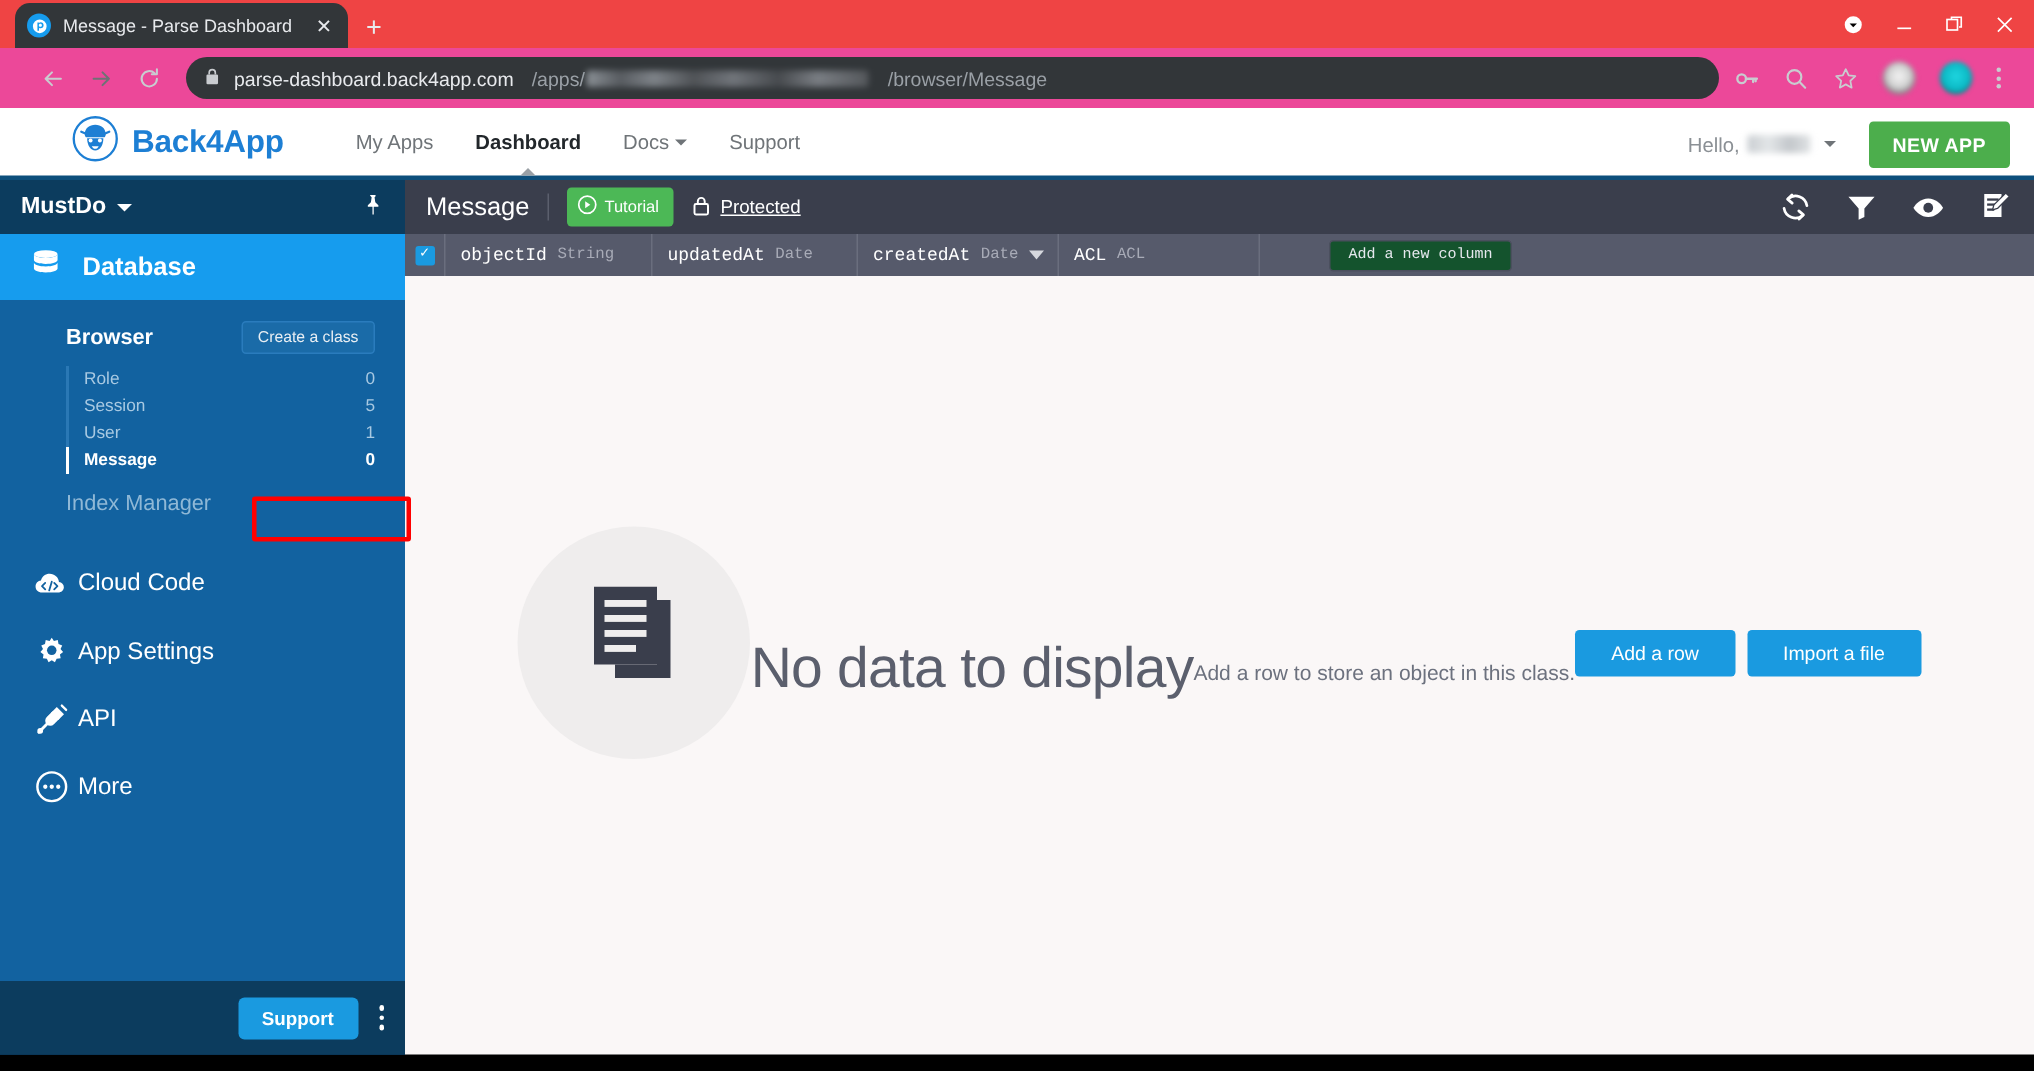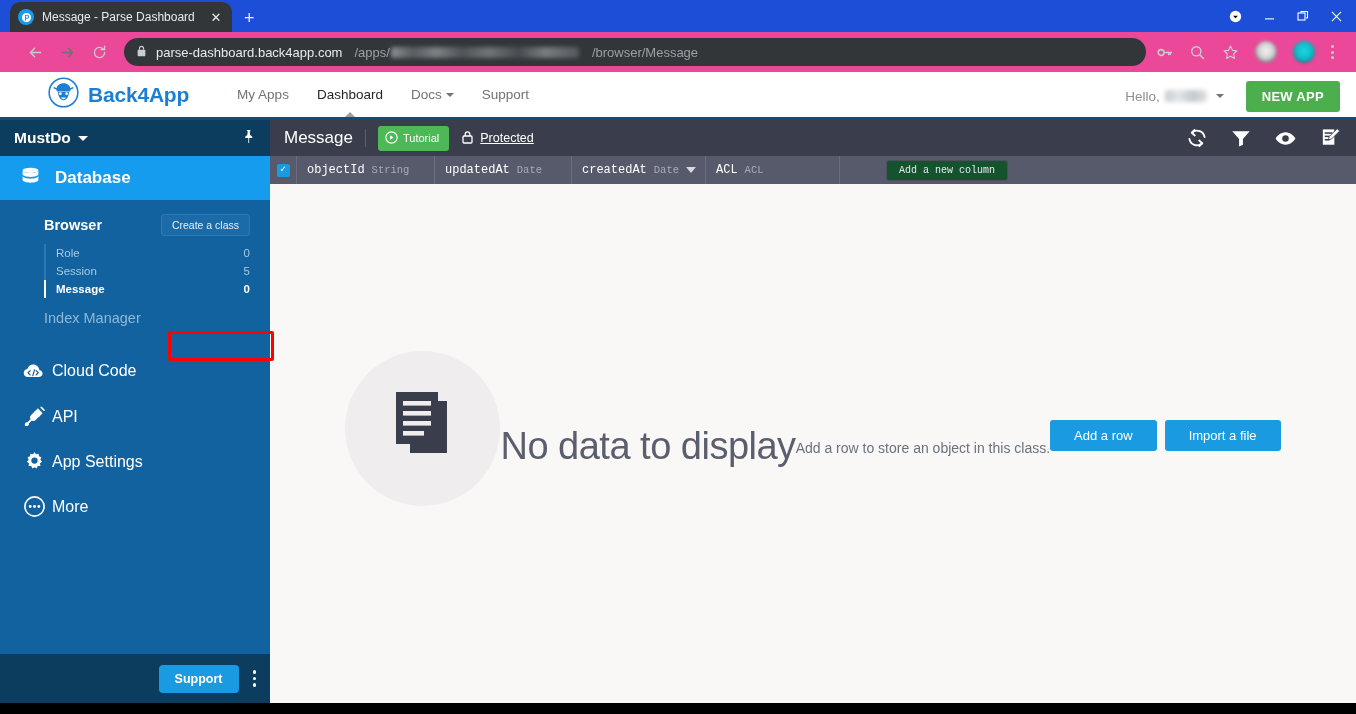--- a/index.html
+++ b/index.html
@@ -4,21 +4,21 @@
 <style>
   * { box-sizing: border-box; margin: 0; padding: 0; }
   html, body {
     width: 1356px; height: 714px;
     overflow: hidden;
     font-family: "Liberation Sans", sans-serif;
     background: #000;
   }
   
   .browser-tabstrip {
-    height: 32px; background: #1d4ed8;
+    height: 32px; background: #ef4444;
     display: flex; align-items: flex-end; position: relative;
   }
   .tab {
     height: 30px; width: 222px; margin-left: 10px;
     background: #323639; border-radius: 10px 10px 0 0;
     display: flex; align-items: center; padding: 0 8px; gap: 8px;
   }
   .tab-favicon {
     width: 16px; height: 16px; border-radius: 50%;
     background: #169CEE; display: flex; align-items: center;
@@ -85,21 +85,21 @@
     height: 48px; background: #ffffff; display: flex; align-items: center;
     border-bottom: 3px solid #0d4f7c; position: relative;
   }
   .brand { display: flex; align-items: center; gap: 9px; margin-left: 48px; }
   .brand-name { font-size: 21px; font-weight: bold; color: #1d7fd4; letter-spacing: -.2px; }
   .mainnav { display: flex; align-items: center; gap: 28px; margin-left: 48px; }
   .mainnav a {
     font-size: 13.5px; color: #6f7478; text-decoration: none; cursor: pointer;
     position: relative; padding: 4px 0;
   }
-  .mainnav a.active { color: #22272b; font-weight: normal; }
+  .mainnav a.active { color: #22272b; font-weight: bold; }
   .mainnav a.active::after {
     content: ""; position: absolute; left: 50%; bottom: -11px; transform: translateX(-50%);
     border-left: 5px solid transparent; border-right: 5px solid transparent;
     border-bottom: 5px solid #9aa0a6;
   }
   .caret-down {
     display: inline-block; margin-left: 4px;
     border-left: 4px solid transparent; border-right: 4px solid transparent;
     border-top: 4px solid #6f7478; vertical-align: middle;
   }
@@ -421,58 +421,62 @@
       </div>
       <div class="class-list">
         <div class="class-item">
           <span>Role</span>
           <span>0</span>
         </div>
         <div class="class-item">
           <span>Session</span>
           <span>5</span>
         </div>
+        <div class="class-item">
+          <span>User</span>
+          <span>1</span>
+        </div>
         <div class="class-item active">
           <span>Message</span>
           <span>0</span>
         </div>
       </div>
       <div class="index-manager">Index Manager</div>
     </div>
 
     <div class="nav-items">
       <div class="nav-item">
         <span class="ico">
           <svg width="24" height="24" viewBox="0 0 28 24">
               <path d="M7 19c-3 0-5-2-5-4.7 0-2.5 1.8-4.4 4.2-4.6C7 6.5 9.7 4.4 13 4.4c3.8 0 6.9 2.8 7.2 6.4 2.2.3 3.8 2 3.8 4.1 0 2.3-2 4.1-4.5 4.1z" fill="#fff"></path>
               <path d="M9.5 11.5L7 14l2.5 2.5M16.5 11.5L19 14l-2.5 2.5M14.6 10.6l-2 6.8" stroke="#1262A0" stroke-width="1.4" fill="none" stroke-linecap="round" stroke-linejoin="round"></path>
             </svg>
         </span>
         <span>Cloud Code</span>
+      </div>
+      <div class="nav-item">
+        <span class="ico">
+          <svg width="23" height="23" viewBox="0 0 24 24">
+              <path d="M12 2.2l1.5 2.3 2.7-.6.5 2.7 2.6 1-1.2 2.5 1.8 2.1-2.2 1.7.5 2.7-2.8.2-1.2 2.5L12 17.9l-2.2 1.4-1.2-2.5-2.8-.2.5-2.7-2.2-1.7 1.8-2.1L4.7 7.6l2.6-1 .5-2.7 2.7.6z" fill="#fff"></path>
+              <circle cx="12" cy="11" r="3.3" fill="#1262A0"></circle>
+            </svg>
+        </span>
+        <span>App Settings</span>
       </div>
       <div class="nav-item">
         <span class="ico">
           <svg width="23" height="23" viewBox="0 0 24 24">
               <path d="M15.5 3.5l5 5-4 4-5-5z" fill="#fff"></path>
               <path d="M12.5 6.5L17.5 11.5l-4 4a3.5 3.5 0 0 1-5 0l0 0a3.5 3.5 0 0 1 0-5z" fill="#fff"></path>
               <path d="M8.5 15.5L3 21" stroke="#fff" stroke-width="2" stroke-linecap="round"></path>
               <circle cx="4" cy="20" r="2" fill="#fff"></circle>
               <path d="M19 2.5l2 2M22 5.5l-2-2" stroke="#fff" stroke-width="1.6" stroke-linecap="round"></path>
             </svg>
         </span>
         <span>API</span>
-      </div>
-      <div class="nav-item">
-        <span class="ico">
-          <svg width="23" height="23" viewBox="0 0 24 24">
-              <path d="M12 2.2l1.5 2.3 2.7-.6.5 2.7 2.6 1-1.2 2.5 1.8 2.1-2.2 1.7.5 2.7-2.8.2-1.2 2.5L12 17.9l-2.2 1.4-1.2-2.5-2.8-.2.5-2.7-2.2-1.7 1.8-2.1L4.7 7.6l2.6-1 .5-2.7 2.7.6z" fill="#fff"></path>
-              <circle cx="12" cy="11" r="3.3" fill="#1262A0"></circle>
-            </svg>
-        </span>
-        <span>App Settings</span>
       </div>
       <div class="nav-item">
         <span class="ico">
           <svg width="23" height="23" viewBox="0 0 24 24">
               <circle cx="12" cy="12" r="10" fill="none" stroke="#fff" stroke-width="1.7"></circle>
               <circle cx="7.5" cy="12" r="1.5" fill="#fff"></circle>
               <circle cx="12" cy="12" r="1.5" fill="#fff"></circle>
               <circle cx="16.5" cy="12" r="1.5" fill="#fff"></circle>
             </svg>
         </span>

